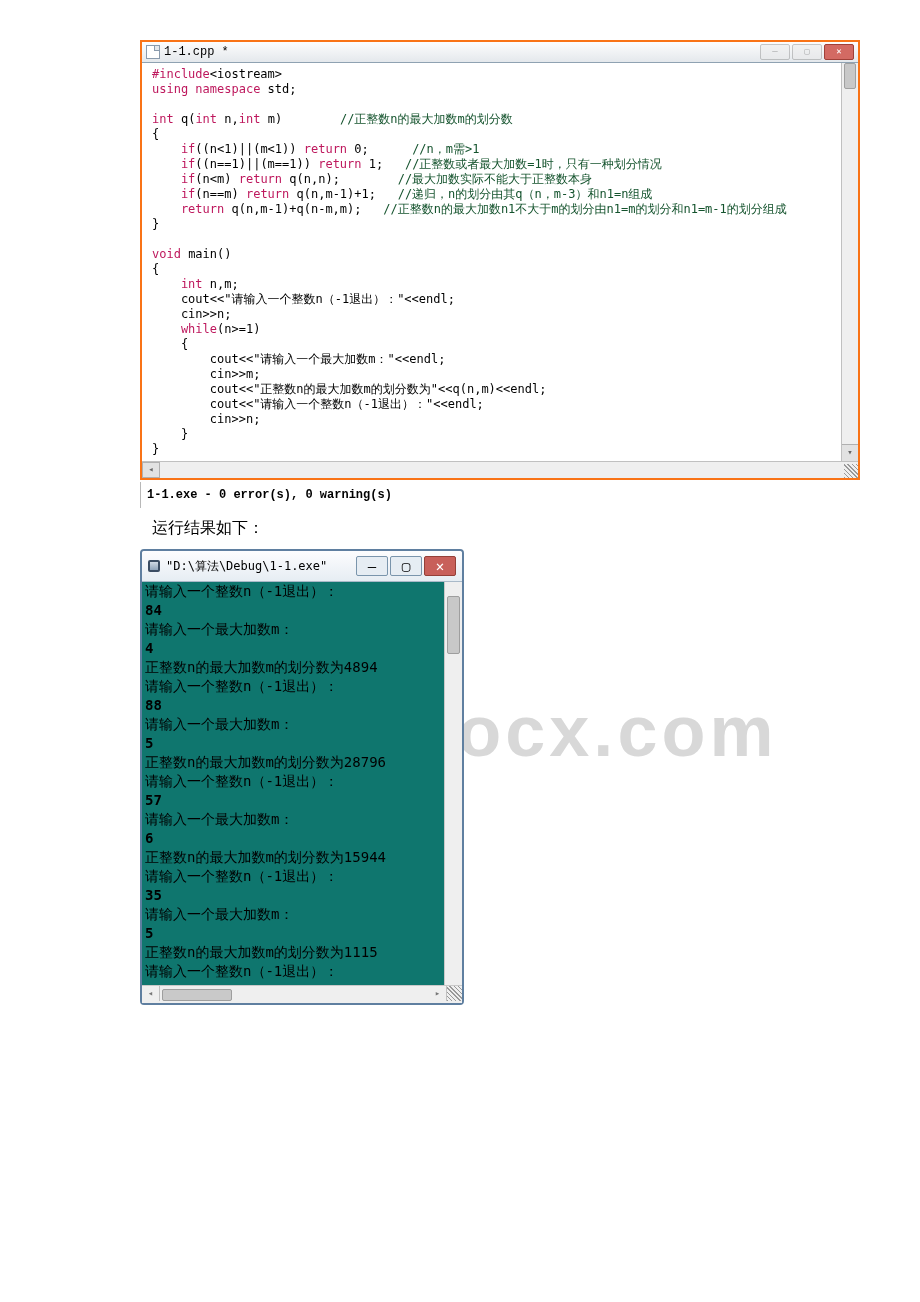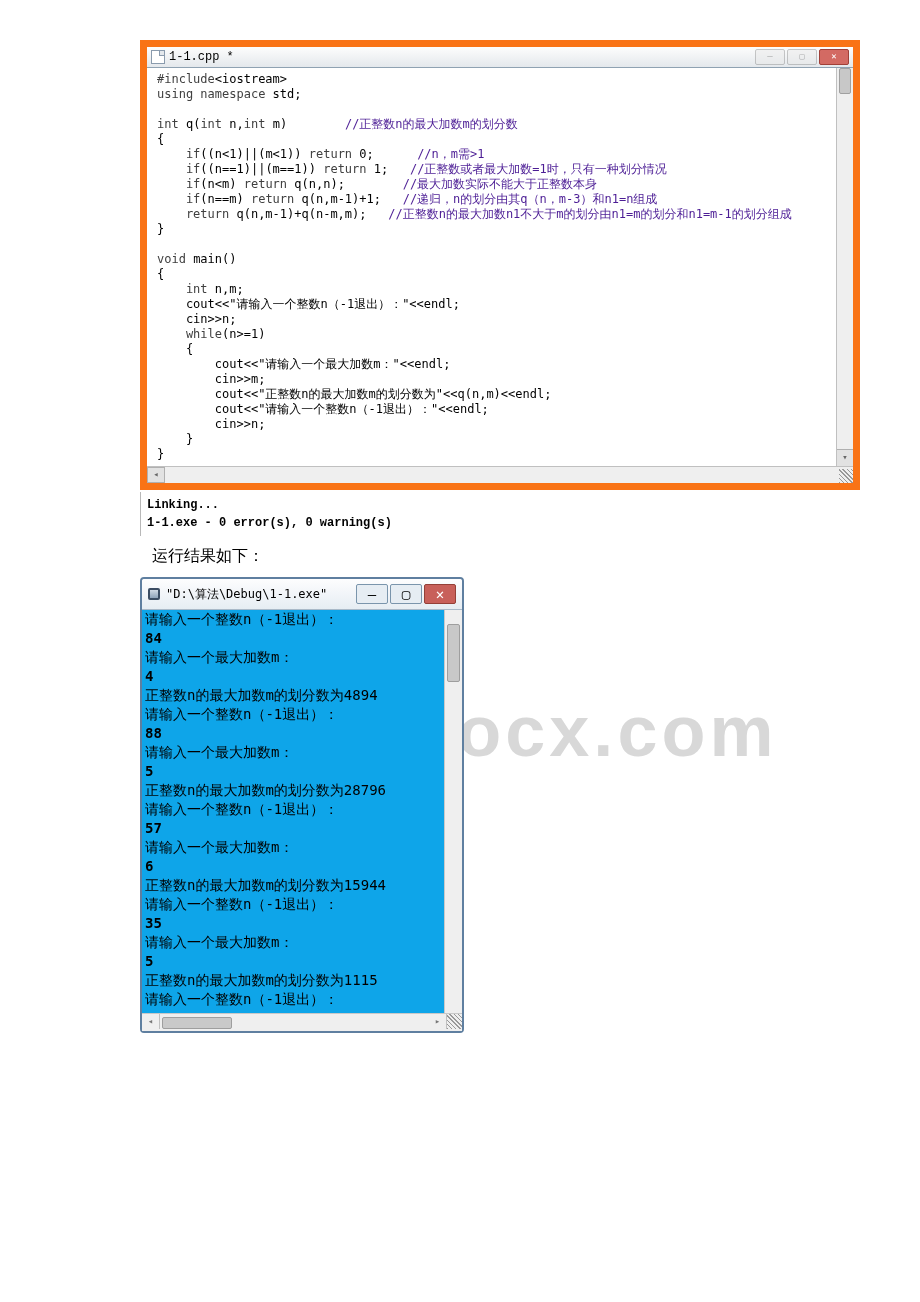--- a/index.html
+++ b/index.html
@@ -1,58 +1,58 @@
 <!DOCTYPE html>
 <html><head>
 <meta charset="utf-8">
 <style>
   body { margin:0; background:#fff; font-family:"SimSun","宋体",serif; font-size:16px; color:#000; }
   .page { width:920px; margin:0 auto; padding:40px 60px 40px 140px; box-sizing:border-box; position:relative; }
   .watermark { position:absolute; top:690px; left:160px; font-size:72px; font-weight:bold; color:#d8d8d8; letter-spacing:4px; pointer-events:none; z-index:0; font-family:Arial,sans-serif;}
   .content { position:relative; z-index:1; }
 
   
-  .ide { border:7px solid #f97316; background:#fff; font-family:Consolas,"Courier New",monospace; font-size:12px; line-height:15px; }
+  .ide { border:2px solid #f97316; background:#fff; font-family:Consolas,"Courier New",monospace; font-size:12px; line-height:15px; }
   .ide-title { display:flex; align-items:center; background:linear-gradient(#fdfdfd,#e4e8ec); border-bottom:1px solid #8fa2b2; height:20px; padding:0 4px; }
   .ide-title .doc-icon { width:12px;height:12px;border:1px solid #8a9bad;background:#fff;margin-right:4px;position:relative;}
   .ide-title .doc-icon:before{content:"";position:absolute;top:0;right:0;width:4px;height:4px;background:#e4e8ec;border-left:1px solid #8a9bad;border-bottom:1px solid #8a9bad;}
   .ide-title .tname { color:#000; }
   .ide-title .spacer{flex:1;}
   .winbtns{display:flex;gap:2px;}
   .winbtn{width:28px;height:14px;border:1px solid #888;border-radius:2px;display:flex;align-items:center;justify-content:center;font-size:9px;background:#e8e8e8;color:#555;}
   .winbtn.close{background:#d36a63;color:#fff;border-color:#a04038;}
   .winbtn.dim{opacity:.45;}
 
   .ide-body{position:relative;padding:4px 6px 4px 10px;overflow:hidden;}
   .ide-body .scrollv{position:absolute;right:0;top:0;bottom:0;width:16px;background:#efefef;border-left:1px solid #c0c0c0;}
   .ide-body .scrollv .thumb{position:absolute;top:0;left:2px;right:2px;height:24px;background:#c8c8c8;border:1px solid #a0a0a0;border-radius:2px;}
   .ide-body .scrollv .abtm{position:absolute;bottom:0;left:0;right:0;height:16px;background:#e2e2e2;border-top:1px solid #b0b0b0;text-align:center;font-size:9px;line-height:16px;color:#666;}
   .ide-foot{height:16px;background:#efefef;border-top:1px solid #c0c0c0;position:relative;}
   .ide-foot .ar{width:16px;height:14px;border:1px solid #b0b0b0;background:#e2e2e2;display:inline-block;text-align:center;font-size:9px;line-height:14px;color:#666;}
   .ide-foot .resize{position:absolute;right:0;bottom:0;width:14px;height:14px;background:repeating-linear-gradient(45deg,#999,#999 1px,transparent 1px,transparent 3px);}
 
   pre.code{margin:0;white-space:pre;}
-  .kw{color:#404040;}
-  .cm{color:#4c1d95;}
+  .kw{color:#be185d;}
+  .cm{color:#14532d;}
 
   .build{margin-top:2px;font-family:Consolas,"Courier New",monospace;font-size:12px;border-left:1px solid #b8b8b8;padding:4px 2px 4px 6px;line-height:18px;}
   .build b{font-weight:bold;}
 
   .caption{margin:18px 0 12px 0;}
 
   
   .console{width:320px;border:2px solid #5f7fa0;border-radius:4px;background:#fff;font-family:"SimSun",Consolas,monospace;font-size:14px;line-height:19px;margin-bottom:24px;}
   .console .titlebar{height:30px;background:linear-gradient(#fdfdfe,#e6edf3);border-bottom:1px solid #a9b9c8;display:flex;align-items:center;padding:0 6px;border-radius:3px 3px 0 0;}
   .console .titlebar .cico{width:12px;height:12px;background:#3b4d63;border-radius:2px;margin-right:6px;position:relative;}
   .console .titlebar .cico:before{content:"";position:absolute;inset:2px;background:linear-gradient(#cfd9e4,#8ea3b9);}
   .console .titlebar .ttxt{color:#000;font-size:12px;}
   .console .titlebar .spacer{flex:1;}
   .console .titlebar .wb{width:30px;height:18px;border:1px solid #7a95ac;border-radius:2px;background:#e6edf3;margin-left:2px;display:flex;align-items:center;justify-content:center;}
   .console .titlebar .wb.cls{background:#c8605a;color:#fff;border-color:#944038;font-weight:bold;}
-  .console .cbody{background:#0ea5e9;color:#000;padding:0 0 0 1px;position:relative;}
+  .console .cbody{background:#0f766e;color:#000;padding:0 0 0 1px;position:relative;}
   .console .cbody .cv{position:absolute;right:0;top:0;bottom:18px;width:17px;background:#efefef;border-left:1px solid #c9c9c9;}
   .console .cbody .cv .th2{position:absolute;top:14px;left:2px;right:2px;height:56px;background:#c8c8c8;border:1px solid #9e9e9e;border-radius:2px;}
   .console .cbody .ch{position:absolute;left:0;right:0;bottom:0;height:17px;background:#efefef;border-top:1px solid #c9c9c9;display:flex;}
   .console .cbody .ch .ar{width:17px;height:15px;border-right:1px solid #c0c0c0;text-align:center;font-size:9px;line-height:15px;color:#777;}
   .console .cbody .ch .tr{width:68px;height:10px;margin:3px 0 0 2px;background:#c9c9c9;border:1px solid #9e9e9e;border-radius:2px;}
   .console .cbody .ch .sp{flex:1;}
   .console .cbody .ch .gr{width:15px;height:15px;background:repeating-linear-gradient(45deg,#999,#999 1px,transparent 1px,transparent 3px);}
   .console pre{margin:0;padding:0 18px 22px 2px;white-space:pre;}
 
   .doc-text{margin:10px 12px;}
@@ -108,21 +108,20 @@
           <div class="abtm">▾</div>
         </div>
       </div>
       <div class="ide-foot">
         <span class="ar">◂</span>
         <span class="resize"></span>
       </div>
     </div>
 
     <div class="build">
-      <div><b>Linking...</b></div>
       <div><b>1-1.exe - 0 error(s), 0 warning(s)</b></div>
     </div>
 
     <div class="caption doc-text">运行结果如下：</div>
 
     <div class="console">
       <div class="titlebar">
         <span class="cico"></span>
         <span class="ttxt">"D:\算法\Debug\1-1.exe"</span>
         <span class="spacer"></span>

